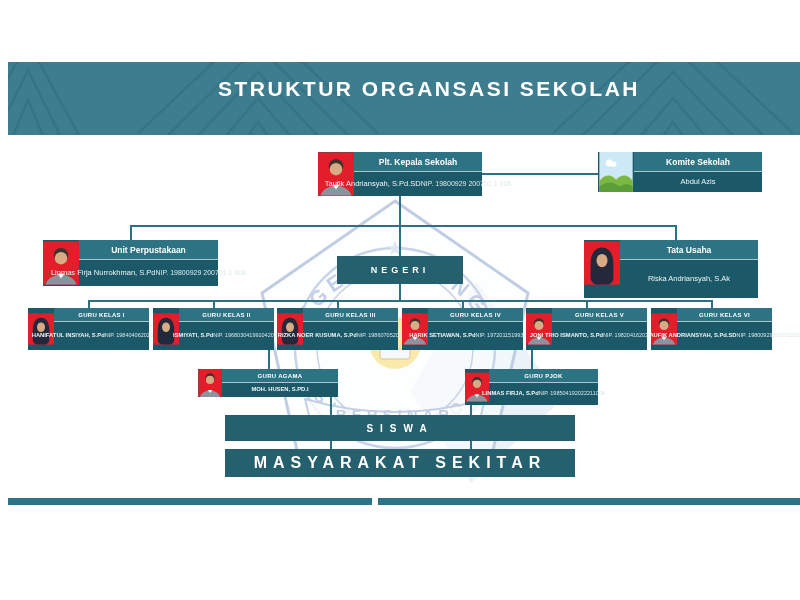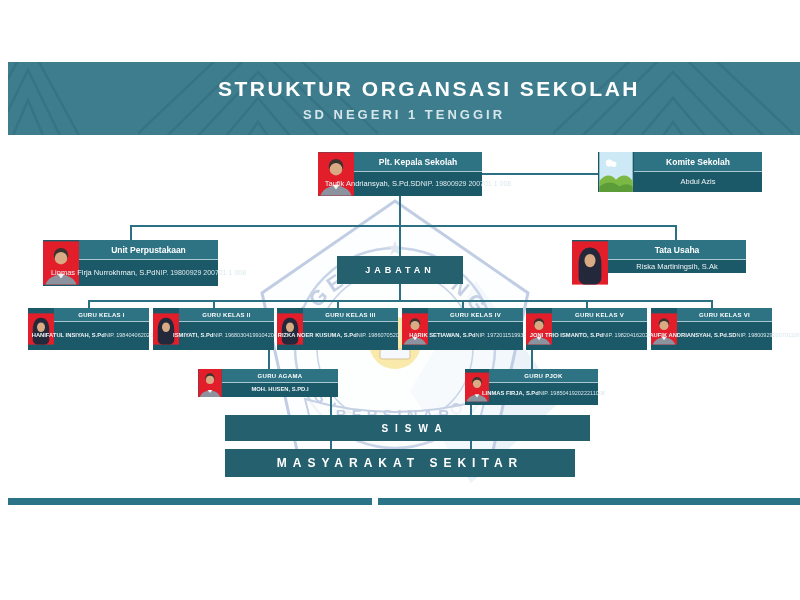--- a/index.html
+++ b/index.html
@@ -33,22 +33,22 @@
   .card-lg .ct-body{font-size:7.5px;line-height:10px;}
   .card-lg .nip{font-size:7px;color:#dce9ed;}
   .card-sm .ct-title{height:13px;font-size:6px;font-weight:bold;letter-spacing:.3px;}
   .card-sm .ct-body{font-size:5.8px;line-height:7.5px;font-weight:bold;}
   .card-sm .nip{font-size:5.5px;font-weight:normal;color:#d8e6ea;}
 
   
   .banner{position:absolute;background:#25606f;color:#fff;display:flex;align-items:center;
     justify-content:center;font-weight:bold;z-index:3;white-space:nowrap;}
   .banner-jabatan{left:337px;top:256px;width:126px;height:28px;font-size:9px;letter-spacing:4px;}
-  .banner-siswa{left:225px;top:415px;width:350px;height:26px;font-size:10px;letter-spacing:7px;padding-left:15px;}
-  .banner-masyarakat{left:225px;top:449px;width:350px;height:28px;font-size:12px;letter-spacing:6px;}
+  .banner-siswa{left:225px;top:415px;width:350px;height:26px;font-size:10px;letter-spacing:7px;}
+  .banner-masyarakat{left:225px;top:449px;width:350px;height:28px;font-size:16px;letter-spacing:6px;}
 
   
   .strip{position:absolute;top:498px;height:7px;background:#2b7386;z-index:2;}
 </style>
 </head>
 <body>
 
 <div class="stage">
 
   <svg width="0" height="0" style="position:absolute" aria-hidden="true">
@@ -95,21 +95,20 @@
     <svg class="header-pattern" style="left:545px;width:240px" viewBox="0 0 240 73">
       <g fill="none" stroke="#2f6b7b" stroke-width="2.5">
         <path d="M-25,95 L120,-42 L265,95"></path>
         <path d="M8,95 L120,-16 L232,95"></path>
         <path d="M40,95 L120,10 L200,95"></path>
         <path d="M70,95 L120,36 L170,95"></path>
         <path d="M95,95 L120,60 L145,95"></path>
       </g>
     </svg>
     <div class="header-title">STRUKTUR ORGANSASI SEKOLAH</div>
-    <div class="header-sub">SD NEGERI 1 TENGGIR</div>
   </div>
 
   <svg class="watermark" width="334" height="312" viewBox="0 0 334 312">
     <polygon points="248,88 334,207 243,290 182,198" fill="#c3daec" opacity=".6"></polygon>
     <path d="M167,8 L300,100 L260,280 L74,280 L34,100 Z" fill="#f7fafd" fill-opacity=".5" stroke="#8da6cc" stroke-width="3"></path>
     <circle cx="167" cy="155" r="100" fill="#ffffff" fill-opacity=".35" stroke="#9cb1d4" stroke-width="2.5"></circle>
     <circle cx="167" cy="155" r="78" fill="none" stroke="#9cb1d4" stroke-width="1.5"></circle>
     <defs>
       <path id="wm-arc-top" d="M70,175 A97,97 0 0 1 264,175"></path>
       <path id="wm-arc-bot" d="M60,148 A108,108 0 0 0 274,148"></path>
@@ -181,33 +180,33 @@
         <use href="#sym-landscape"></use>
       </svg>
     <div class="ct">
       <div class="ct-title">Komite Sekolah</div>
       <div class="ct-body">
         <div>Abdul Azis</div>
       </div>
     </div>
   </div>
 
-  <div class="card card-lg" style="left:572px;top:240px;width:174px;height:33px">
+  <div class="card card-lg" style="left:584px;top:240px;width:174px;height:58px">
     <svg class="photo" width="36" height="46">
         <use href="#sym-hijab"></use>
       </svg>
     <div class="ct">
       <div class="ct-title">Tata Usaha</div>
       <div class="ct-body">
-        <div>Riska Martiningsih, S.Ak</div>
-      </div>
-    </div>
-  </div>
-
-  <div class="banner banner-jabatan">JABATAN</div>
+        <div>Riska Andriansyah, S.Ak</div>
+      </div>
+    </div>
+  </div>
+
+  <div class="banner banner-jabatan">NEGERI</div>
 
   <div class="card card-sm" style="left:28px;top:308px;width:121px;height:42px">
     <svg class="photo" width="26" height="42">
         <use href="#sym-hijab"></use>
       </svg>
     <div class="ct">
       <div class="ct-title">GURU KELAS I</div>
       <div class="ct-body">
         <div>HANIFATUL INSIYAH, S.Pd</div>
         <div class="nip">NIP. 198404062023212037</div>

